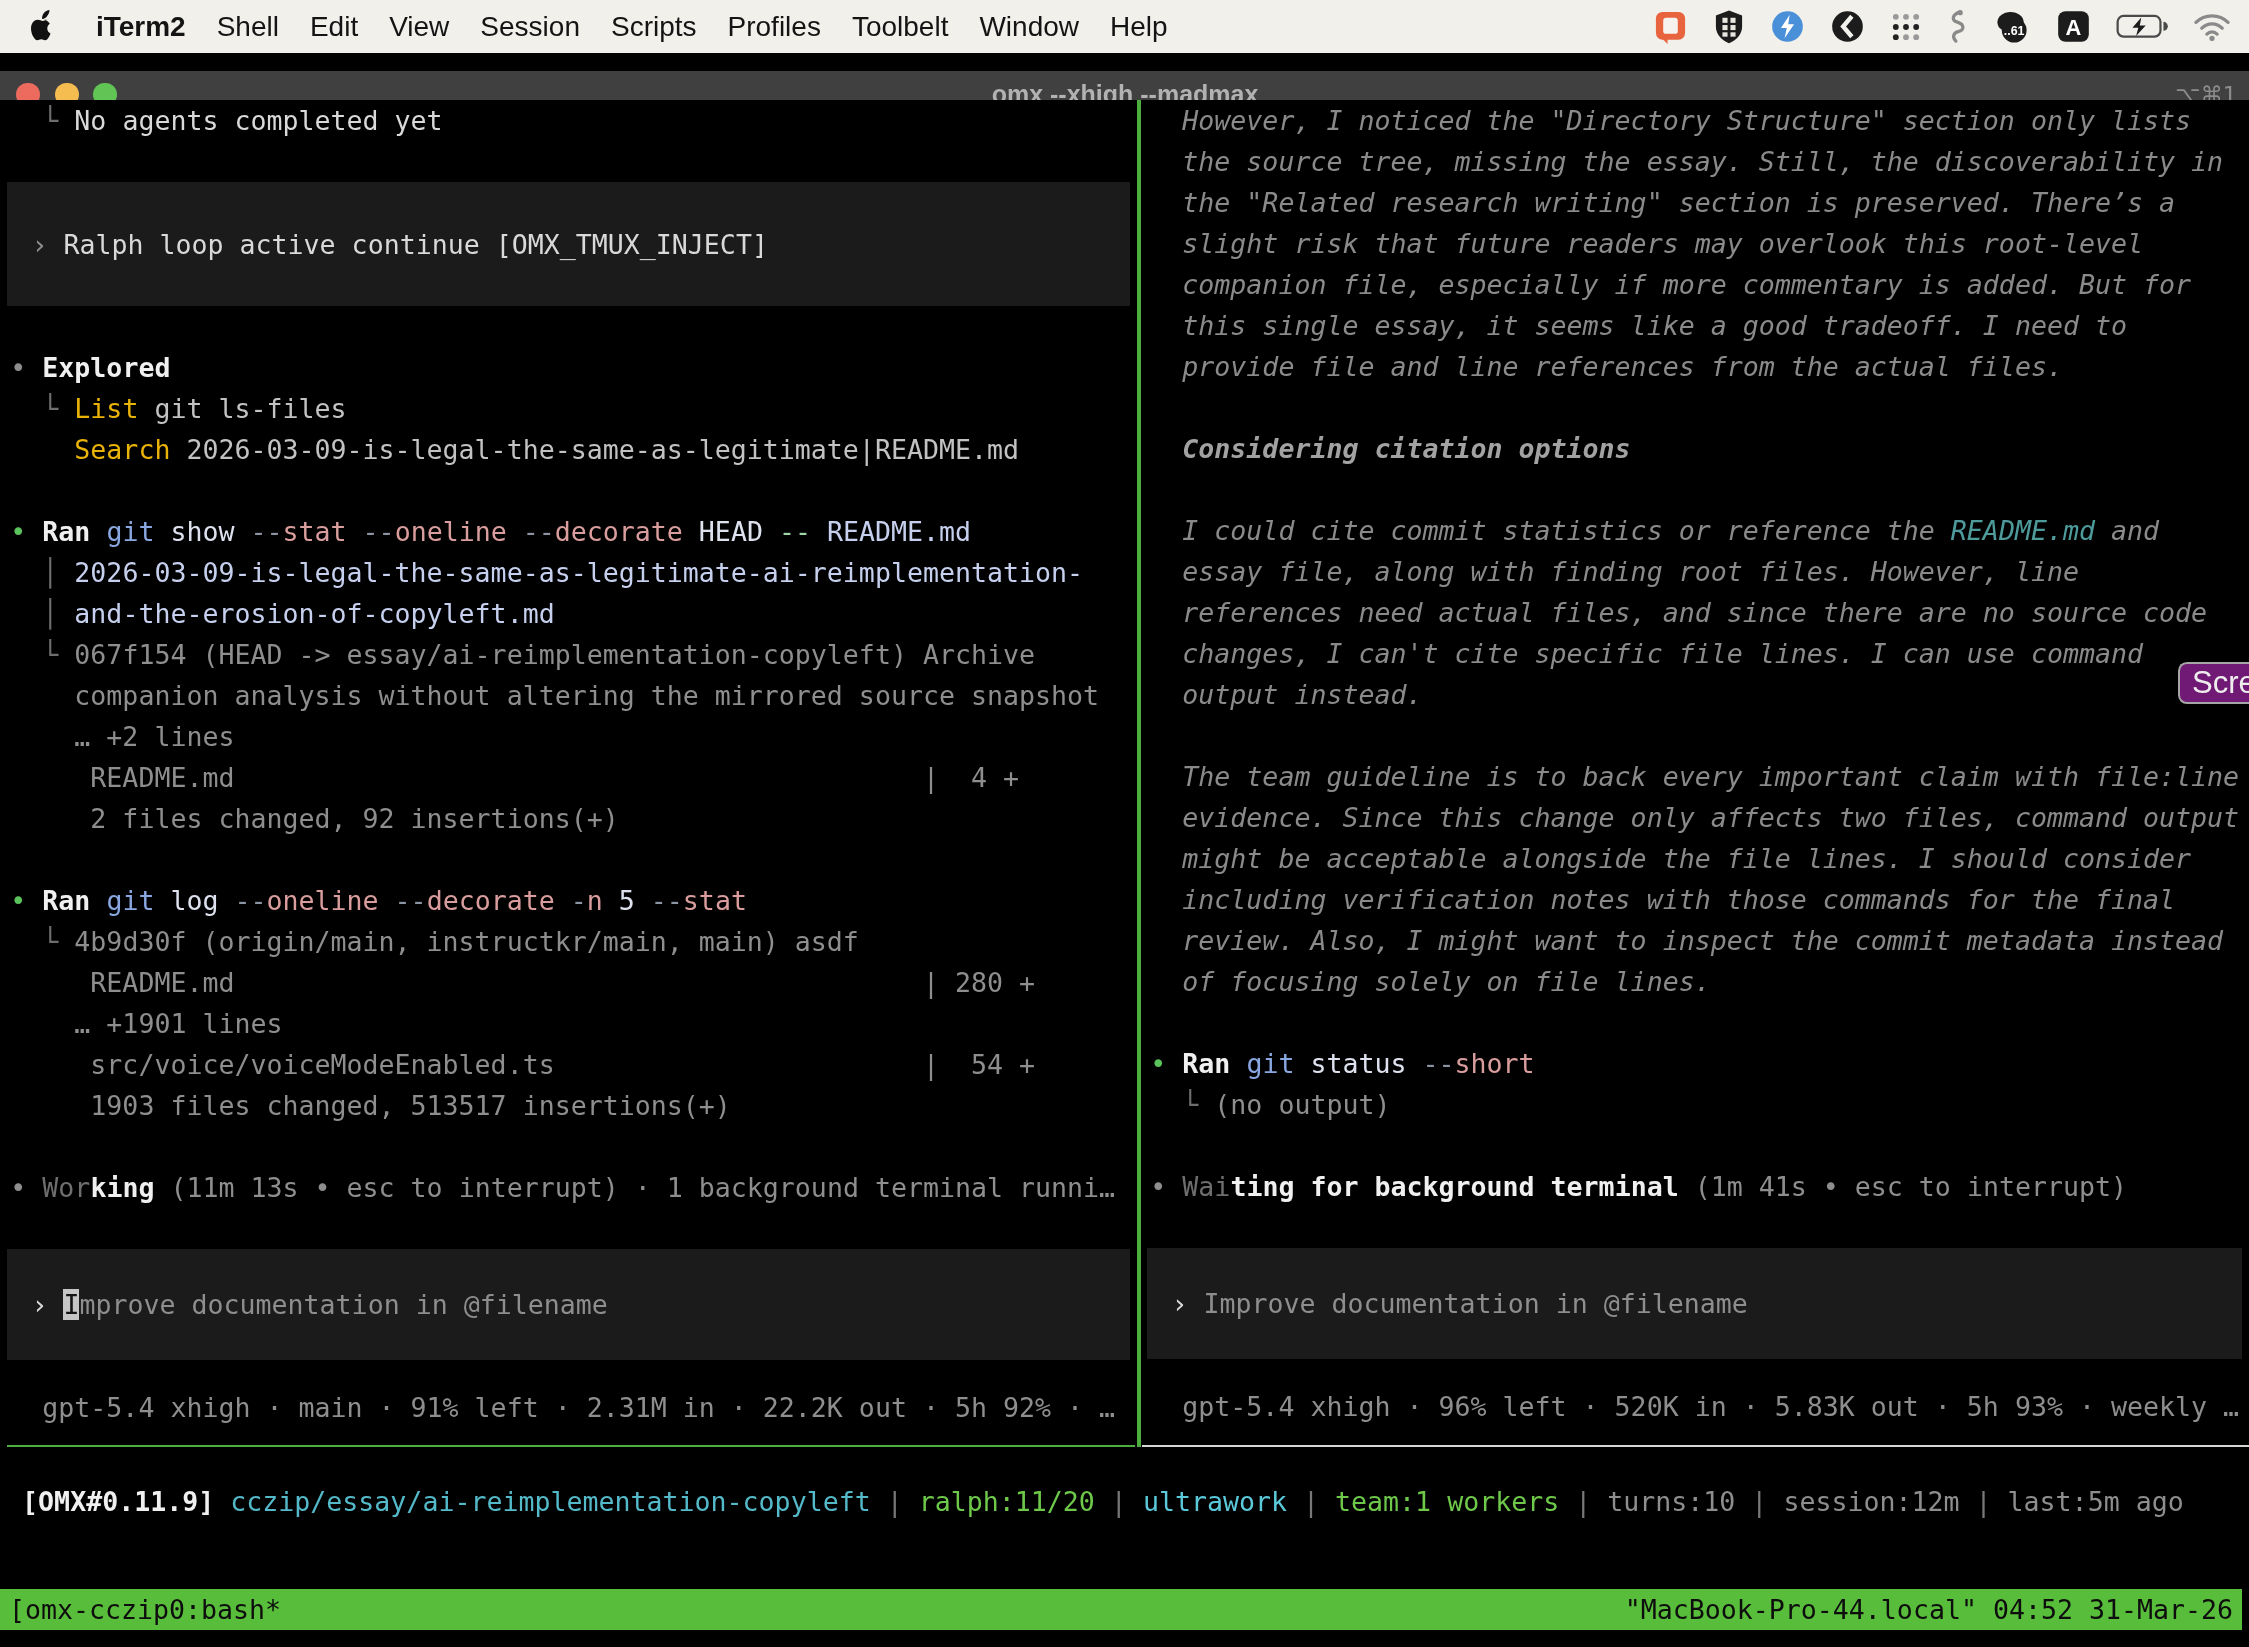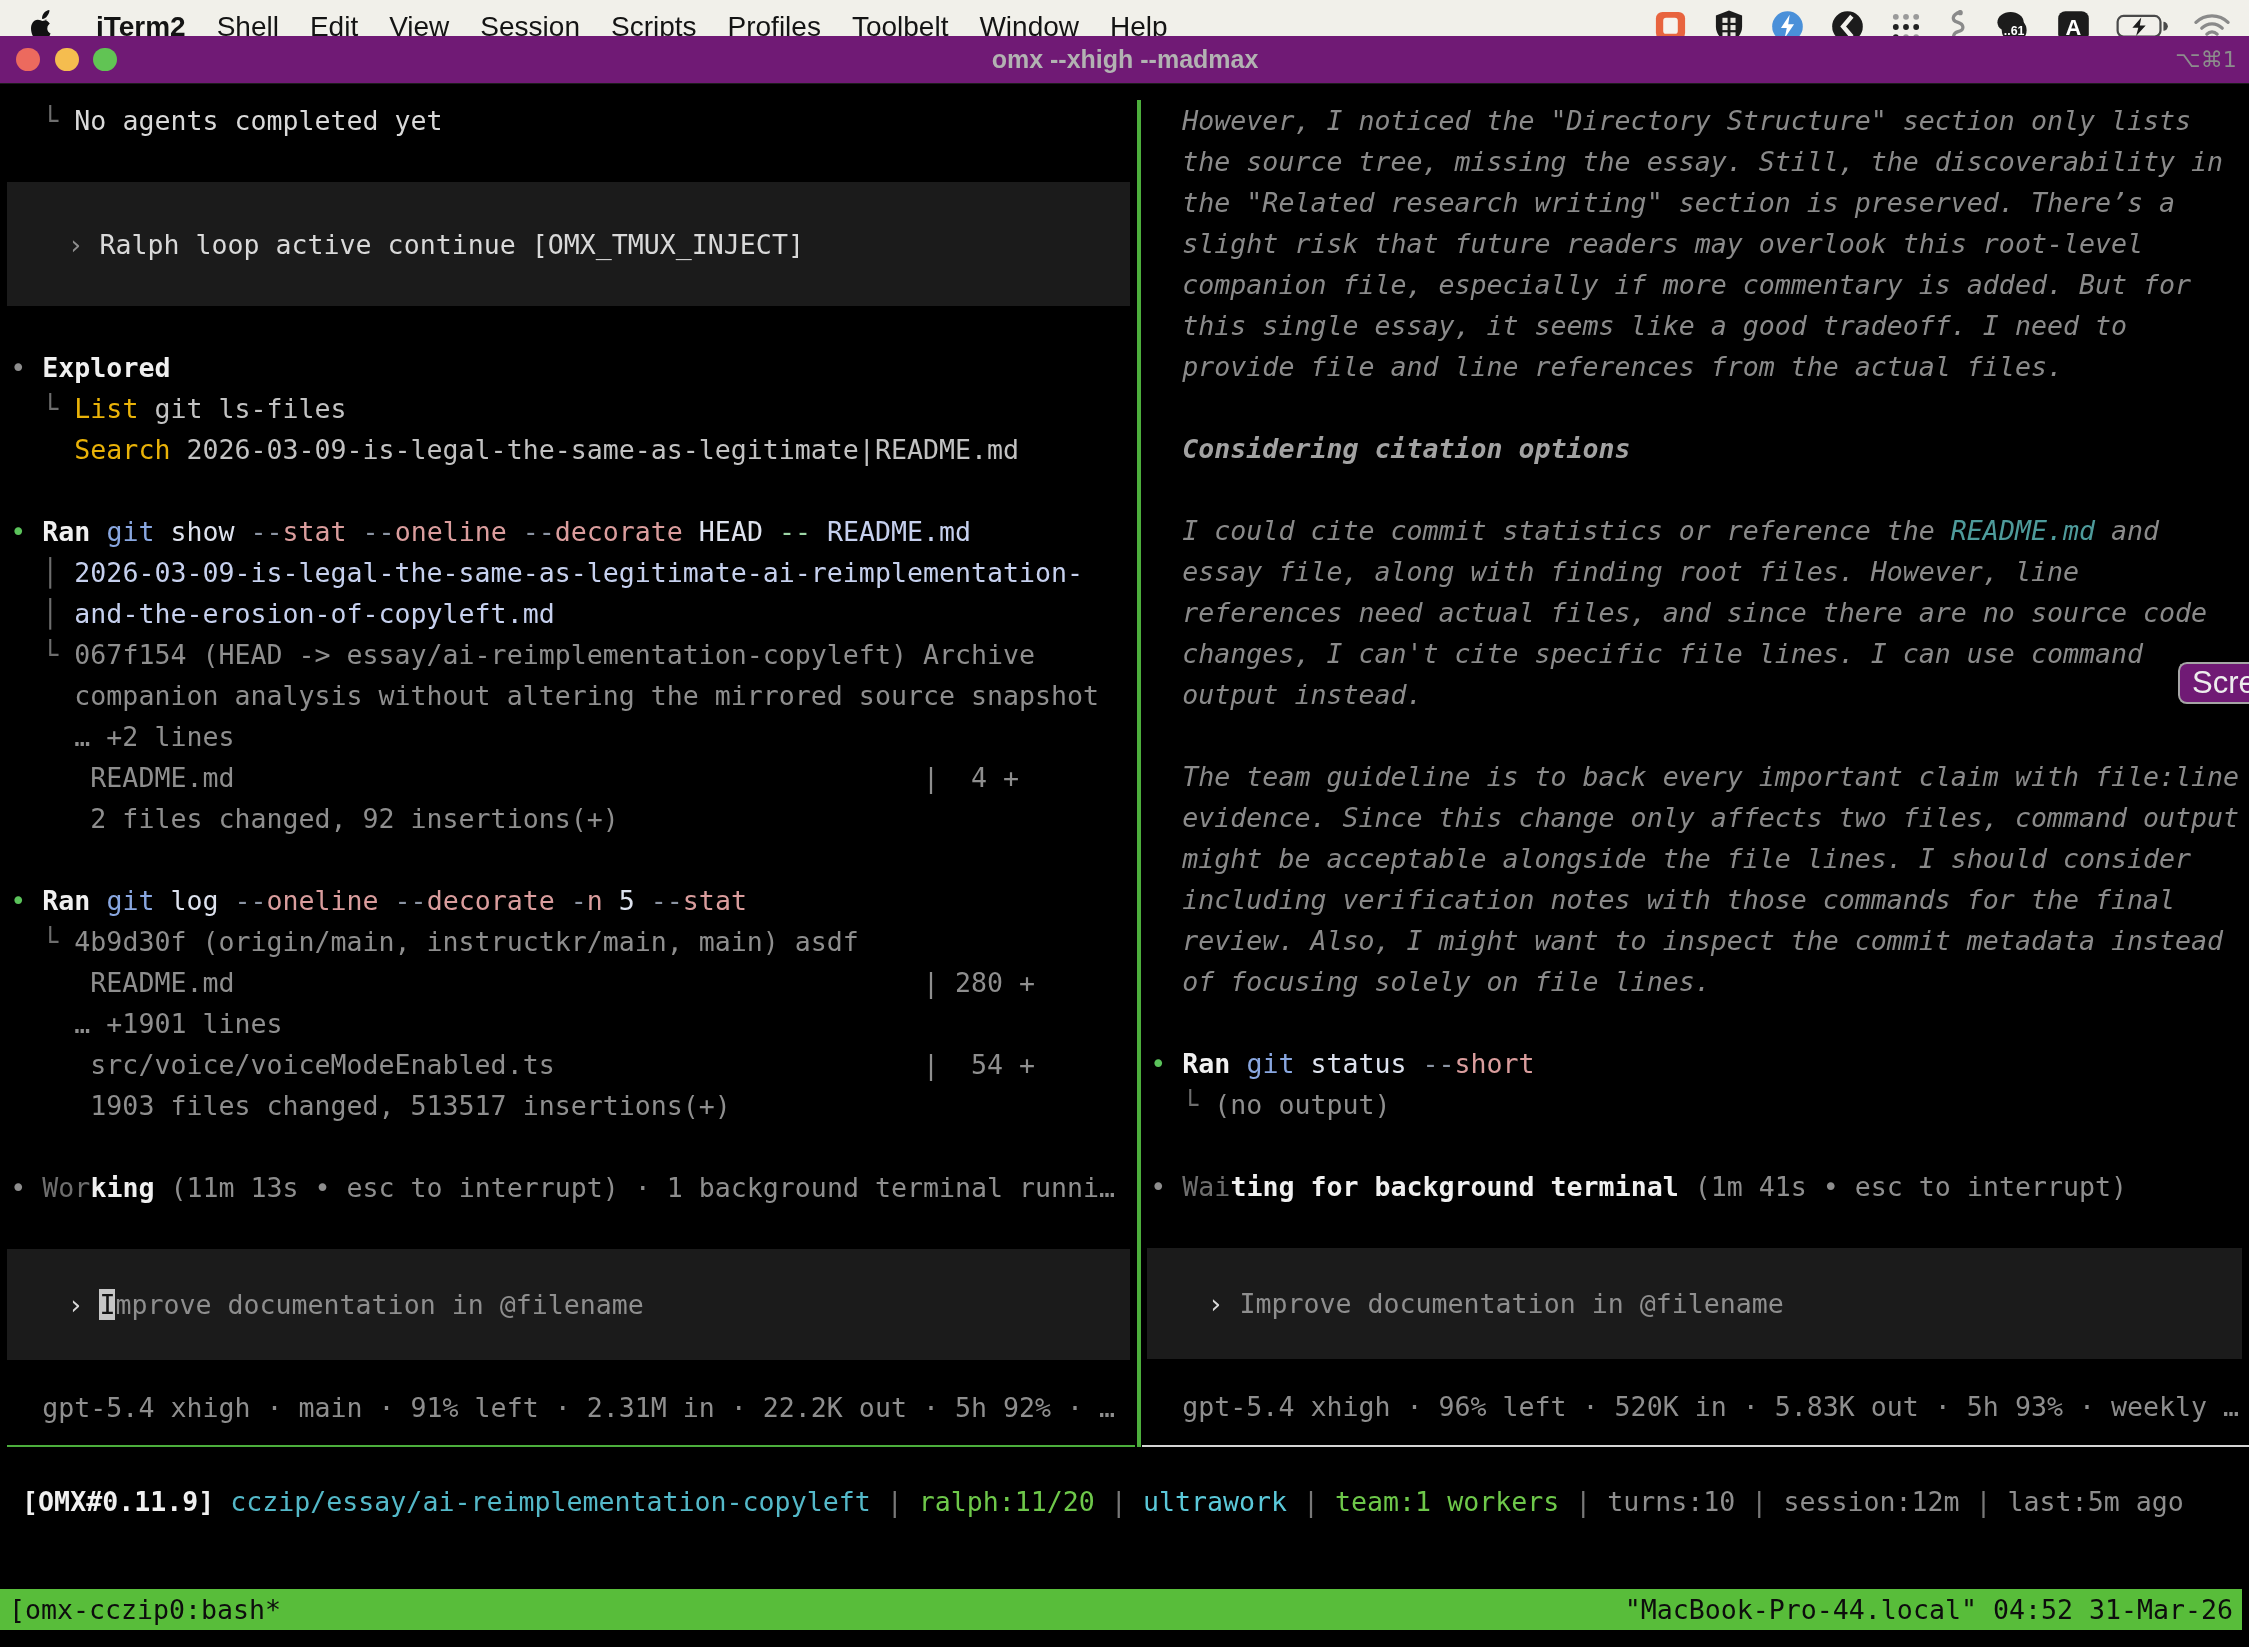--- a/index.html
+++ b/index.html
@@ -12,21 +12,21 @@
     display:flex;align-items:center;font-family:"Liberation Sans",sans-serif;
     font-size:28px;color:#141414;}
   .apple{margin-left:28px;margin-right:7.4px;display:flex;align-items:center;}
   .menus{display:flex;align-items:center;}
   .menus span{margin-left:31px;cursor:default;text-align:center;}
   .menus span.first{font-weight:bold;}
   .status-icons{margin-left:auto;margin-right:19px;display:flex;gap:25px;}
   .status-icons .ic{display:flex;align-items:center;justify-content:center;}
 
   
-  .titlebar{position:absolute;top:36px;left:0;right:0;height:47px;background:#701a75;
+  .titlebar{position:absolute;top:71px;left:0;right:0;height:47px;background:#404040;
     border-bottom:1.5px solid #1c1c1c;}
   .tl-dot{position:absolute;top:11.8px;width:23.6px;height:23.6px;border-radius:50%;}
   .dot-close{left:16px;background:#ec6a5e;}
   .dot-min{left:55px;background:#f5bd4f;}
   .dot-zoom{left:93px;background:#61c454;}
   .wtitle{position:absolute;left:0;right:0;top:0;height:47px;line-height:47px;
     text-align:center;color:#b2b2b2;font-family:"Liberation Sans",sans-serif;
     font-size:25px;font-weight:bold;}
   .wshortcut{position:absolute;right:13.3px;top:0;height:47px;line-height:47px;
     color:#8d8d8d;font-family:"DejaVu Sans",sans-serif;font-size:22px;}
@@ -34,21 +34,21 @@
   
   .term{position:absolute;top:100px;left:0;right:0;bottom:0;background:#000;}
   .pane{position:absolute;top:0;}
   .pane-left{left:0;width:1137px;}
   .pane-right{left:1140px;width:1109px;}
   .tl{height:41px;line-height:41px;font-size:26.6px;white-space:pre;padding-left:10.3px;
       overflow:hidden;}
   .spacer{height:41px;}
   .ibox{height:111px;margin:0 7.4px;background:#1b1b1b;display:flex;align-items:center;}
   .ibox.tall{height:124px;}
-  .ibox .tl{padding-left:24px;margin-left:36px;}
+  .ibox .tl{padding-left:24px;}
   .statusline{margin-top:27px;}
 
   
   .g{color:#8e8e8e;}
   .fg{color:#c2c2c2;}
   .w{color:#d9d9d9;}
   .b{color:#f0f0f0;font-weight:bold;}
   .gd{color:#6e6e6e;}
   .blu{color:#89a7e0;}
   .cmd{color:#dde2ee;}

